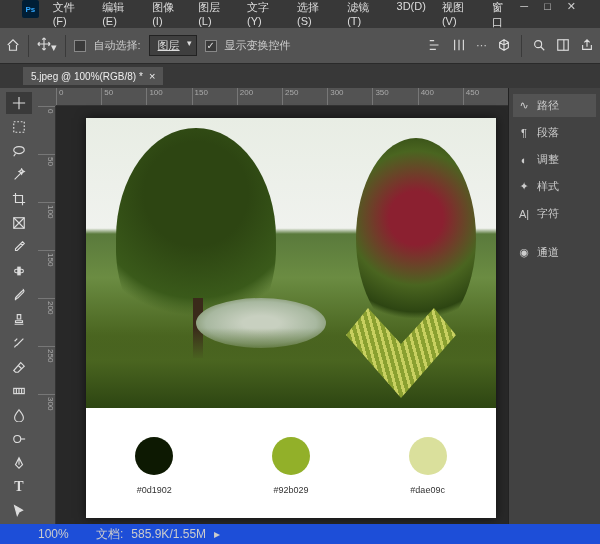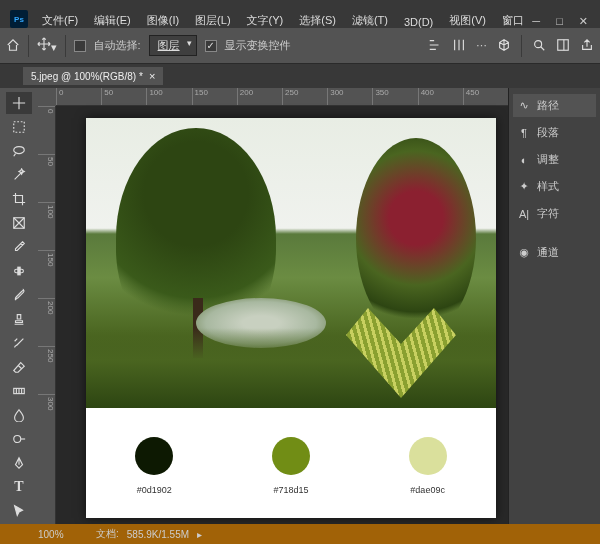--- a/index.html
+++ b/index.html
@@ -1,17 +1,17 @@
 <!DOCTYPE html>
 <html><head>
 <meta charset="utf-8">
 <style>
 * { margin: 0; padding: 0; box-sizing: border-box; font-family: "Microsoft YaHei", sans-serif; }
 body { background: #1e1e1e; width: 600px; height: 544px; overflow: hidden; color: #ccc; font-size: 11px; }
-.titlebar { height: 28px; background: #383838; display: flex; align-items: flex-end; padding: 0 4px; }
+.titlebar { height: 28px; background: #383838; display: flex; align-items: flex-start; padding: 0 16px; }
 .ps-logo { width: 18px; height: 18px; background: #001e36; color: #31a8ff; display:flex; align-items:center; justify-content:center; font-weight:bold; font-size:8px; border-radius:2px; margin:0 6px; }
 .menu-item { padding: 0 8px; color: #ddd; cursor: pointer; }
 .win-controls { margin-left: auto; display:flex; gap:16px; padding-right:8px; color:#ccc; }
 .optionbar { height: 36px; background: #535353; display:flex; align-items:center; padding:0 6px; border-bottom:1px solid #2a2a2a; gap:8px; }
 .optionbar .sep { width:1px; height:22px; background:#3a3a3a; }
 .home-icon, .opt-icon { color:#ddd; }
 .dropdown { background:#3f3f3f; border:1px solid #222; padding:2px 16px 2px 8px; position:relative; color:#ddd;text-decoration:underline; }
 .dropdown::after { content:"▾"; position:absolute; right:4px; font-size:9px; }
 .checkbox { width:12px; height:12px; border:1px solid #888; display:inline-flex; align-items:center; justify-content:center; background:#3a3a3a; }
 .checkbox.checked::after { content:"✓"; font-size:10px; color:#ddd; }
@@ -38,21 +38,21 @@
 .grass-fg { position:absolute; bottom:0; left:0; right:0; height:80px; background:linear-gradient(transparent, #4a6520 40%, #2d4512); }
 .palmish { position:absolute; right:40px; bottom:10px; width:110px; height:90px; background:repeating-linear-gradient(75deg, #c8d060 0 3px, #8aa030 3px 7px); clip-path:polygon(50% 100%, 0 30%, 20% 0, 50% 40%, 80% 0, 100% 30%); }
 .palette { height:110px; background:#fff; display:flex; justify-content:space-around; align-items:center; padding-top:6px; }
 .swatch { display:flex; flex-direction:column; align-items:center; gap:10px; }
 .swatch .dot { width:38px; height:38px; border-radius:50%; }
 .swatch .hex { font-size:9px; color:#333; }
 .panels { width:92px; background:#424242; border-left:1px solid #222; display:flex; flex-direction:column; padding:6px 4px; gap:4px; }
 .panel-item { display:flex; align-items:center; gap:6px; padding:4px; cursor:pointer; }
 .panel-item.sel { background:#535353; }
 .panel-icon { width:14px; display:inline-flex; justify-content:center; }
-.statusbar { height:20px; background:#a16207; display:flex; align-items:center; font-size:10px; color:#ccc; padding-left:38px; gap:8px; }
+.statusbar { height:20px; background:#1d4ed8; display:flex; align-items:center; font-size:12px; color:#ccc; padding-left:38px; gap:8px; }
 .statusbar .zoom { width:50px; }
 svg { width:14px; height:14px; stroke:#ddd; fill:none; stroke-width:1.3; }
 </style>
 </head>
 <body>
 
 <div class="titlebar">
   <div class="ps-logo">Ps</div>
   <div class="menu-item">文件(F)</div>
   <div class="menu-item">编辑(E)</div>
@@ -242,22 +242,22 @@
           <div class="pond"></div>
           <div class="grass-fg"></div>
           <div class="palmish"></div>
       </div>
       <div class="palette">
         <div class="swatch">
             <div class="dot" style="background:#0d1902"></div>
             <div class="hex">#0d1902</div>
           </div>
         <div class="swatch">
-            <div class="dot" style="background:#718d15"></div>
-            <div class="hex">#718d15</div>
+            <div class="dot" style="background:#92b029"></div>
+            <div class="hex">#92b029</div>
           </div>
         <div class="swatch">
             <div class="dot" style="background:#dae09c"></div>
             <div class="hex">#dae09c</div>
           </div>
       </div>
     </div>
   </div>
 
   <div class="panels">

